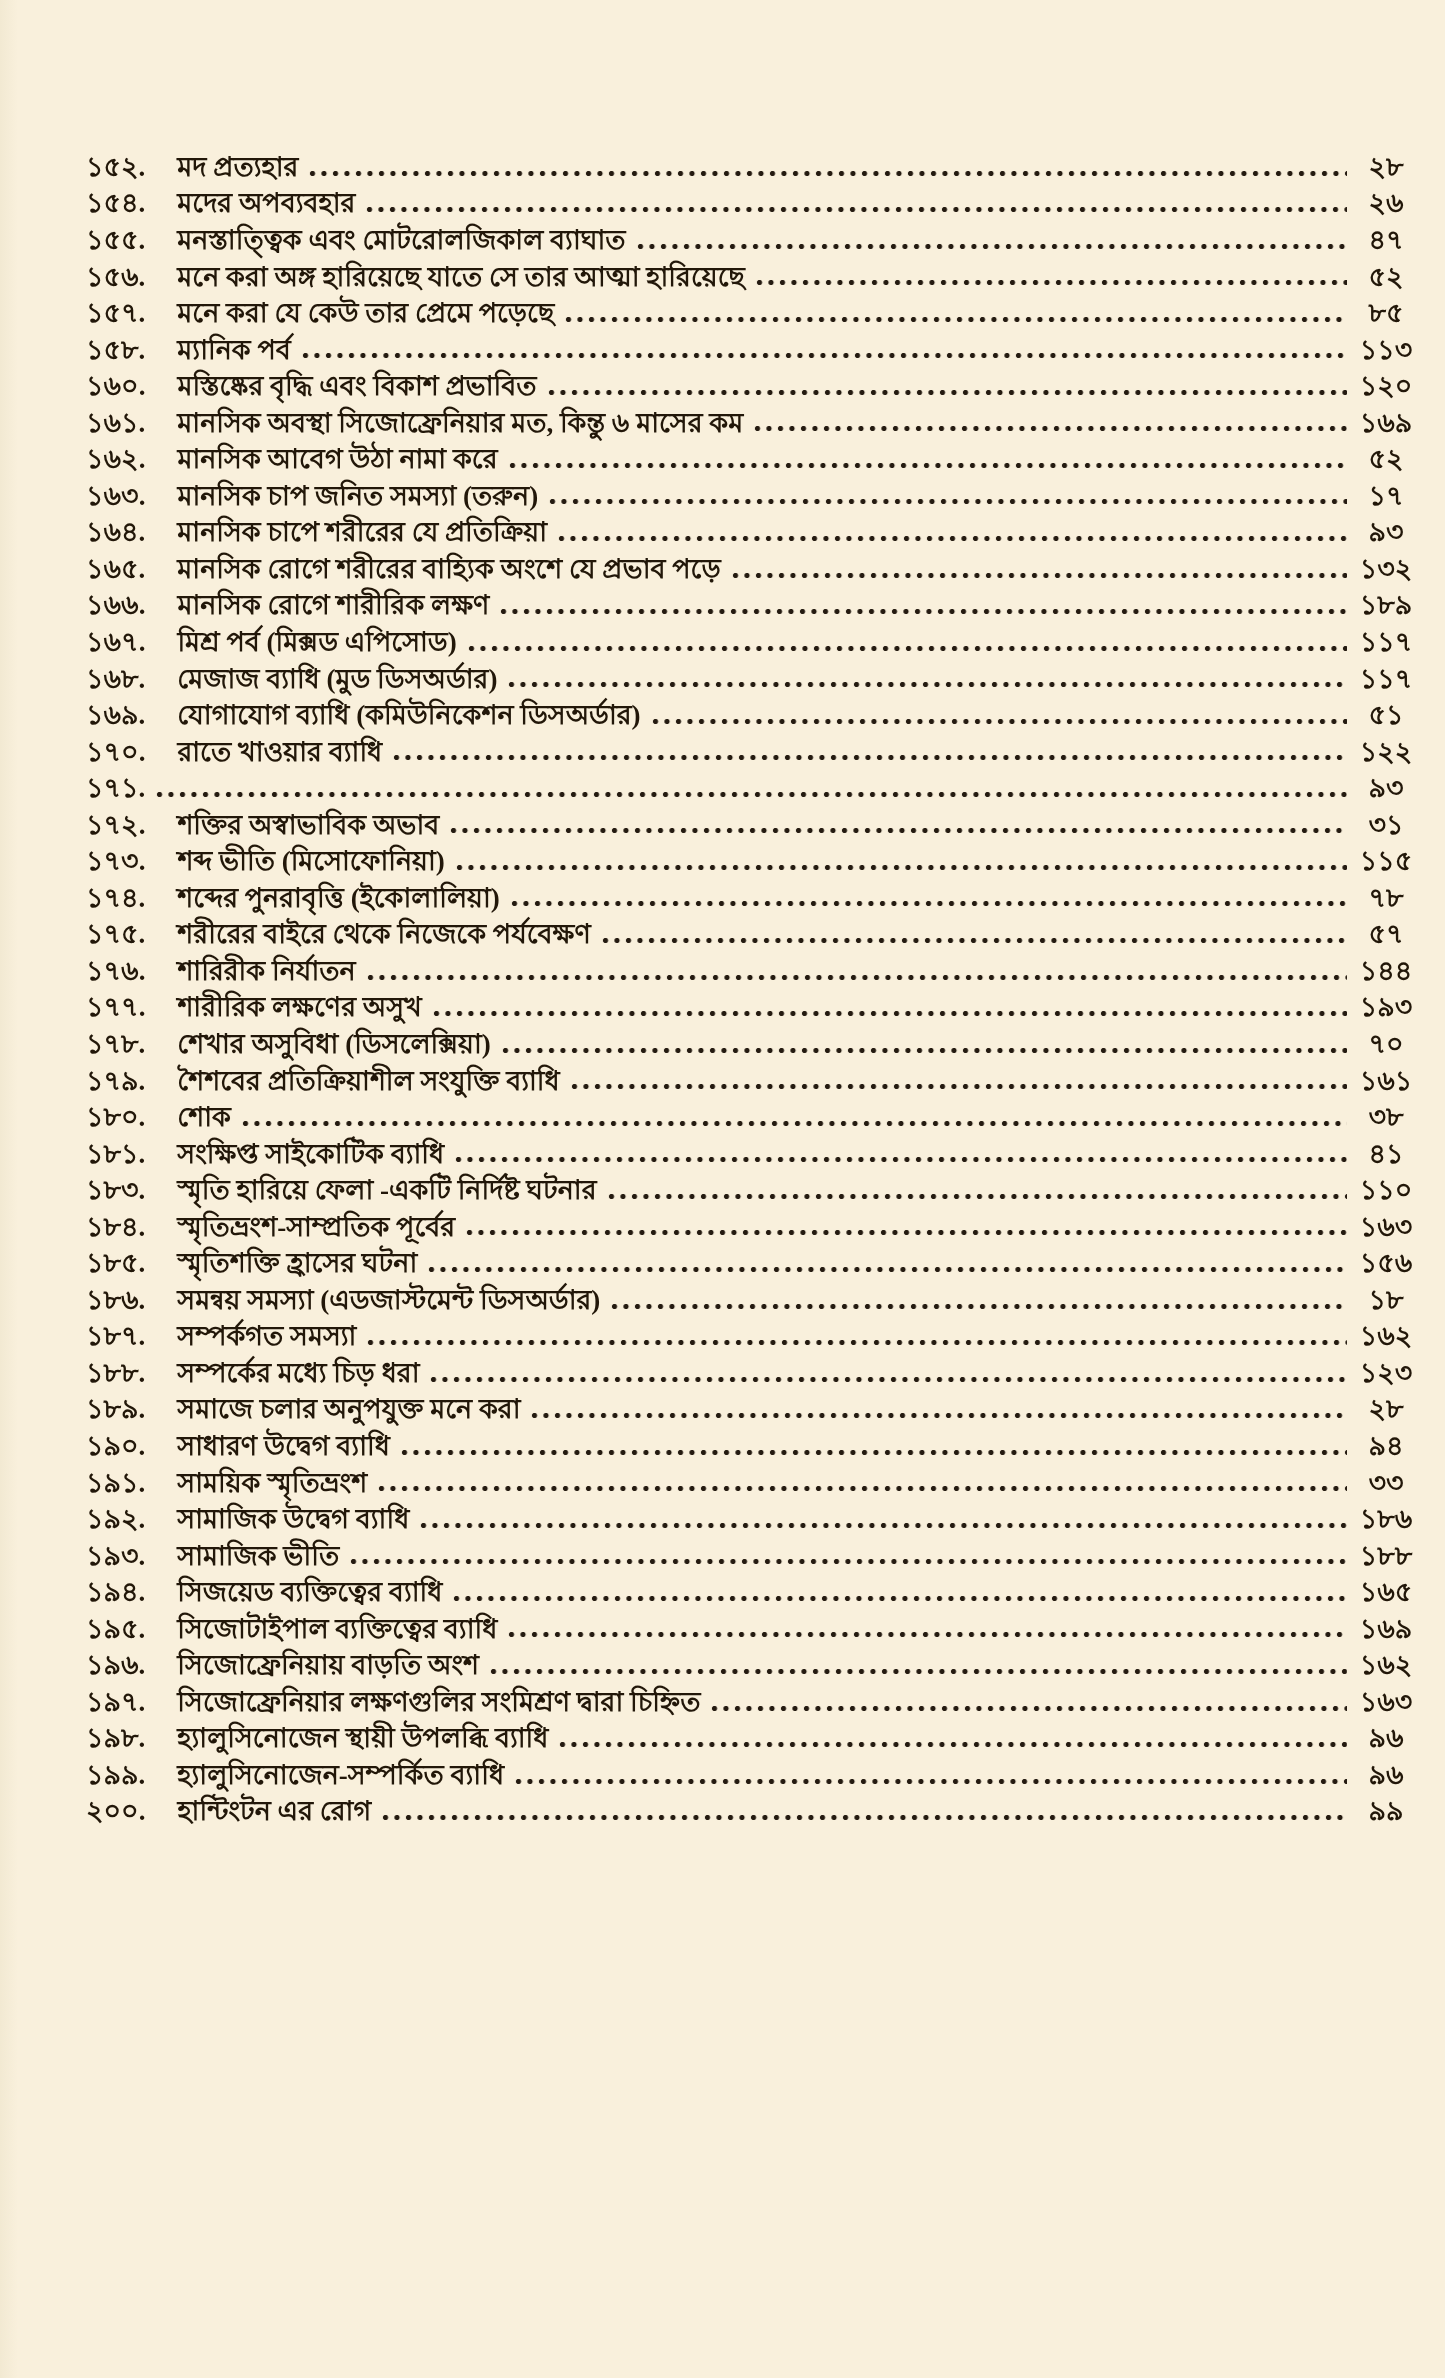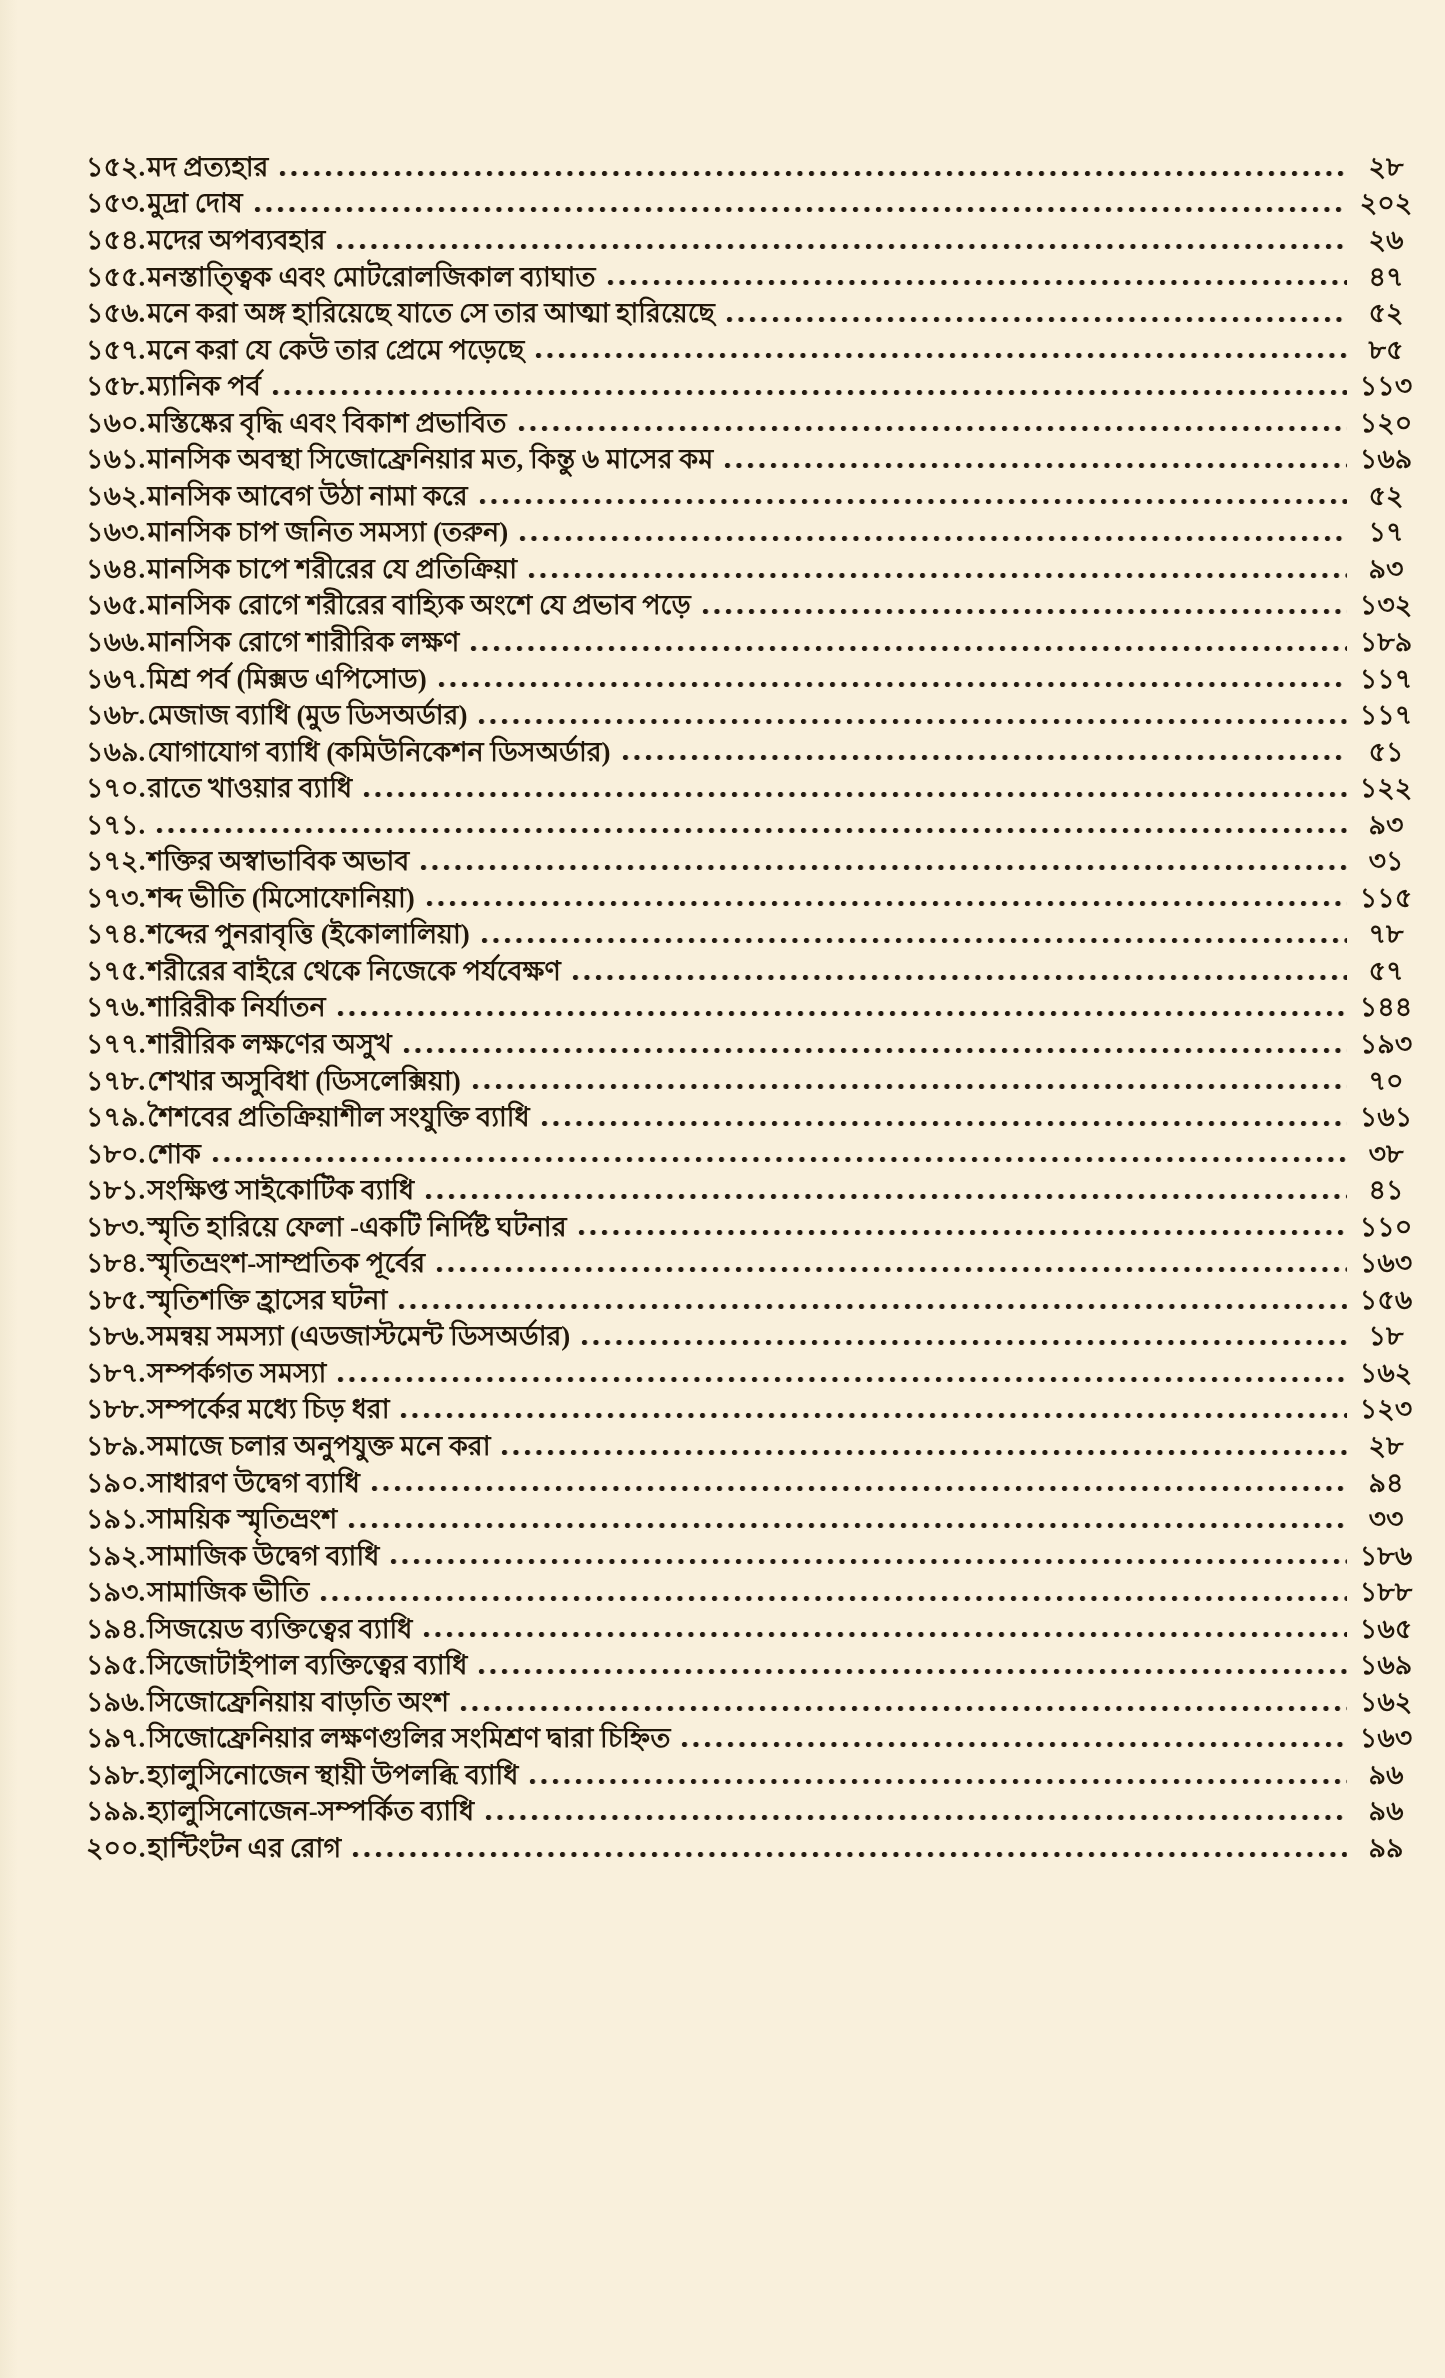--- a/index.html
+++ b/index.html
@@ -35,20 +35,21 @@
     white-space: nowrap;
   }
   .entry-number {
     flex: 0 0 58px;
     text-align: left;
     margin-top: 8px;
   }
   .entry-title {
     flex: 0 0 auto;
     padding-left: 2px;
+    margin-left: 30px;
   }
   .dot-leader {
     flex: 1 1 auto;
     align-self: flex-end;
     height: 9px;
     margin: 0 10px 5px 10px;
     min-width: 12px;
     background-image: radial-gradient(circle at 4.5px 4.5px, #241a10 2.2px, rgba(36,26,16,0) 3px);
     background-size: 11.5px 9px;
     background-repeat: repeat-x;
@@ -65,26 +66,20 @@
 
 <div class="page">
   <div class="toc-list" id="toc-list">
   <div class="toc-row">
     <span class="entry-number">১৫২.</span>
     <span class="entry-title">মদ প্রত্যহার</span>
     <span class="dot-leader"></span>
     <span class="entry-page">২৮</span>
   </div>
 
-  <div class="toc-row">
-    <span class="entry-number">১৫৩.</span>
-    <span class="entry-title">মুদ্রা দোষ</span>
-    <span class="dot-leader"></span>
-    <span class="entry-page">২০২</span>
-  </div>
 
   <div class="toc-row">
     <span class="entry-number">১৫৪.</span>
     <span class="entry-title">মদের অপব্যবহার</span>
     <span class="dot-leader"></span>
     <span class="entry-page">২৬</span>
   </div>
 
   <div class="toc-row">
     <span class="entry-number">১৫৫.</span>

